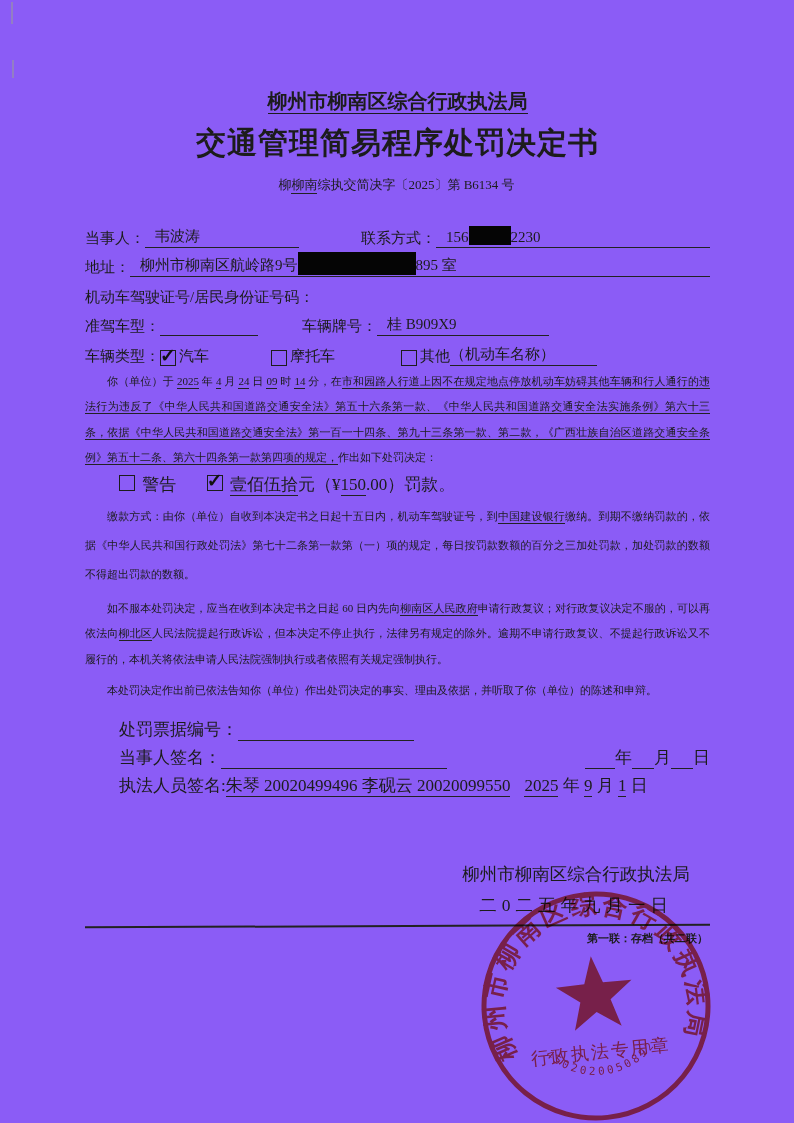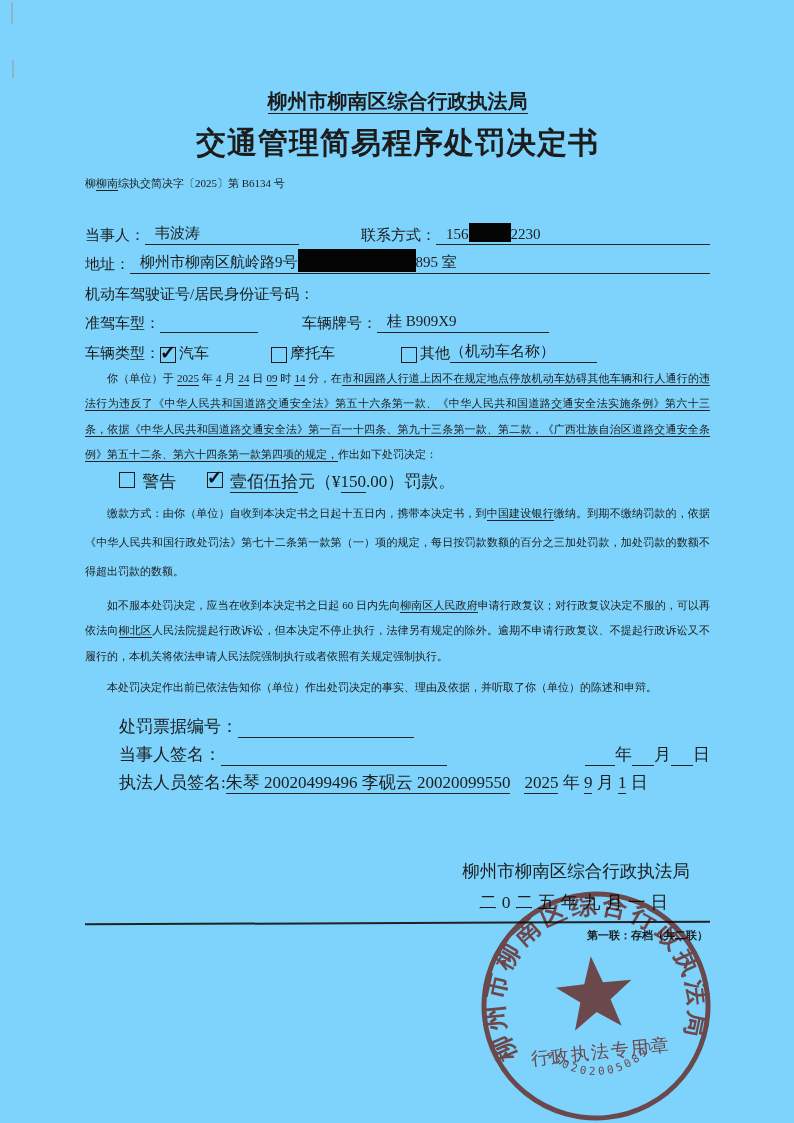--- a/index.html
+++ b/index.html
@@ -1,30 +1,30 @@
 <!DOCTYPE html>
 <html><head>
 <meta charset="utf-8">
 <style>
   html,body{margin:0;padding:0;background:#e8e8e8;}
   .page{
     position:relative;
     width:794px;height:1123px;
     margin:0 auto;
-    background:#7dd3fc;
+    background:#8b5cf6;
     overflow:hidden;
     color:#1c1c1c;
     font-family:"Liberation Serif","DejaVu Serif",serif;
   }
   .content{position:absolute;left:85px;top:0;width:625px;}
   
   .agency-line{margin-top:88px;text-align:center;font-size:20px;font-weight:bold;}
   .agency-line span{border-bottom:1.5px solid #1c1c1c;padding-bottom:1px;}
   .doc-title{margin-top:8px;text-align:center;font-size:30px;font-weight:bold;letter-spacing:1px;}
-  .doc-no{margin-top:12px;text-align:left;font-size:11px;padding-right:2px;}
+  .doc-no{margin-top:12px;text-align:center;font-size:13px;padding-right:2px;}
   
   .form-block{margin-top:24px;font-size:15px;}
   .frow{display:flex;align-items:flex-end;height:29.5px;white-space:nowrap;}
   .lbl{flex:none;}
   .cell{border-bottom:1px solid #222;padding:0 4px 1px 10px;}
   .fill{flex:1;border-bottom:1px solid #222;padding:0 2px 1px 10px;}
   .u{border-bottom:1px solid #222;padding-bottom:1px;}
   .blank{display:inline-block;border-bottom:1px solid #222;height:17px;vertical-align:baseline;}
   .redact{display:inline-block;background:#050505;vertical-align:-3px;}
   .gap{display:inline-block;}
@@ -114,21 +114,21 @@
     <p class="para indent" style="margin-top:3px;"><span>你（单位）于 </span><span class="u">2025</span><span> 年 </span><span class="u">4</span><span> 月 </span><span class="u">24</span><span> 日 </span><span class="u">09</span><span> 时 </span><span class="u">14</span><span> 分，在</span><span class="u">市和园路人行道上因不在规定地点停放机动车妨碍其他车辆和行人通行的违法行为违反了《中华人民共和国道路交通安全法》第五十六条第一款、《中华人民共和国道路交通安全法实施条例》第六十三条，依据《中华人民共和国道路交通安全法》第一百一十四条、第九十三条第一款、第二款，《广西壮族自治区道路交通安全条例》第五十二条、第六十四条第一款第四项的规定，</span><span>作出如下处罚决定：</span></p>
 
     <div style="font-size:17px;margin-top:2px;padding-left:2em;height:26px;">
       <span class="cb"></span>
       <span>警告</span>
       <span class="gap" style="width:22px;"></span>
       <span class="cb checked"></span>
       <span><span class="u">壹佰伍拾</span><span>元（¥</span><span class="u">150</span><span>.00）罚款。</span></span>
     </div>
 
-    <p class="para loose indent" style="margin-top:3px;"><span>缴款方式：由你（单位）自收到本决定书之日起十五日内，携带本决定书，到</span><span class="u">中国建设银行</span><span>缴纳。到期不缴纳罚款的，依据《中华人民共和国行政处罚法》第七十二条第一款第（一）项的规定，每日按罚款数额的百分之三加处罚款，加处罚款的数额不得超出罚款的数额。</span></p>
+    <p class="para loose indent" style="margin-top:3px;"><span>缴款方式：由你（单位）自收到本决定书之日起十五日内，机动车驾驶证号，到</span><span class="u">中国建设银行</span><span>缴纳。到期不缴纳罚款的，依据《中华人民共和国行政处罚法》第七十二条第一款第（一）项的规定，每日按罚款数额的百分之三加处罚款，加处罚款的数额不得超出罚款的数额。</span></p>
 
     <p class="para indent" style="margin-top:7px;"><span>如不服本处罚决定，应当在收到本决定书之日起 60 日内先向</span><span class="u">柳南区人民政府</span><span>申请行政复议；对行政复议决定不服的，可以再依法向</span><span class="u">柳北区</span><span>人民法院提起行政诉讼，但本决定不停止执行，法律另有规定的除外。逾期不申请行政复议、不提起行政诉讼又不履行的，本机关将依法申请人民法院强制执行或者依照有关规定强制执行。</span></p>
 
     <p class="para indent" style="margin-top:7px;font-family:Liberation Mono, monospace;">本处罚决定作出前已依法告知你（单位）作出处罚决定的事实、理由及依据，并听取了你（单位）的陈述和申辩。</p>
 
     <div class="sigrow" style="margin-top:8px;">
       <span>处罚票据编号：</span>
       <span class="blank" style="width:176px;"></span>
     </div>
 

